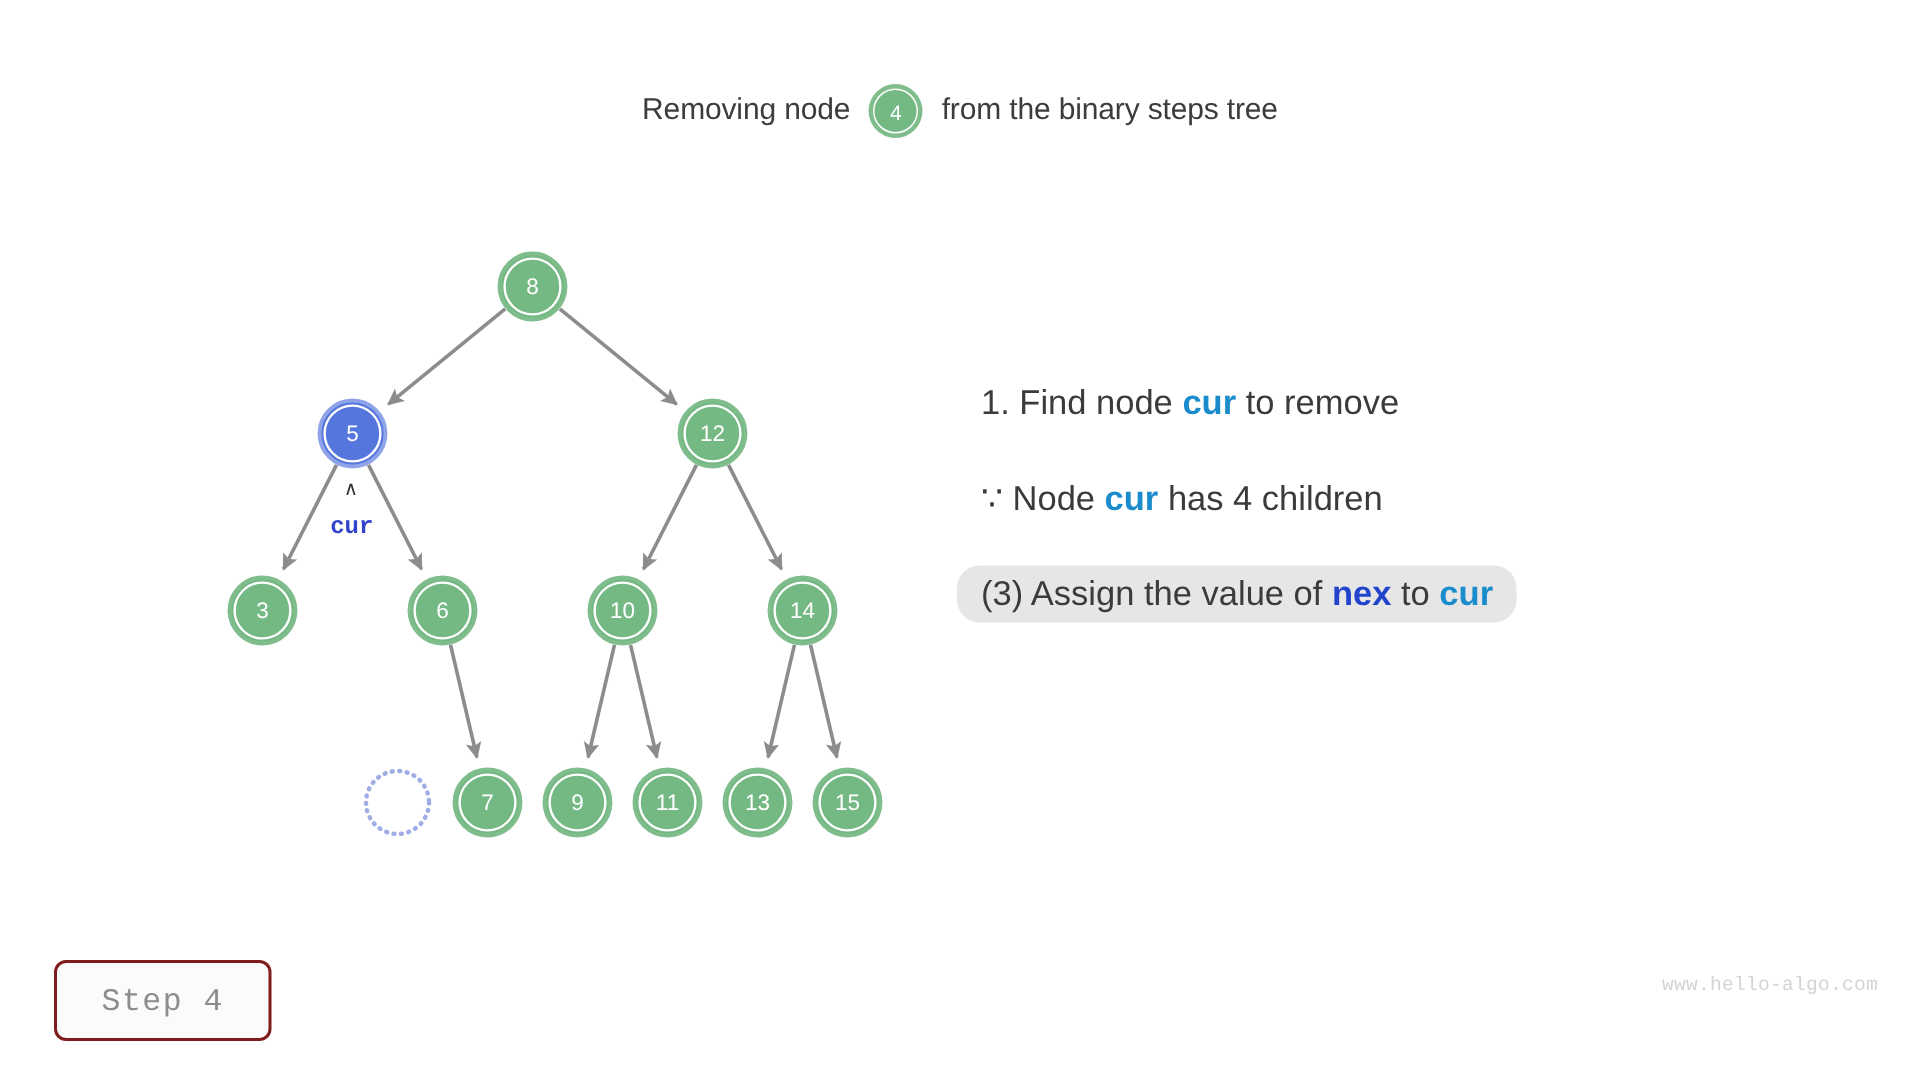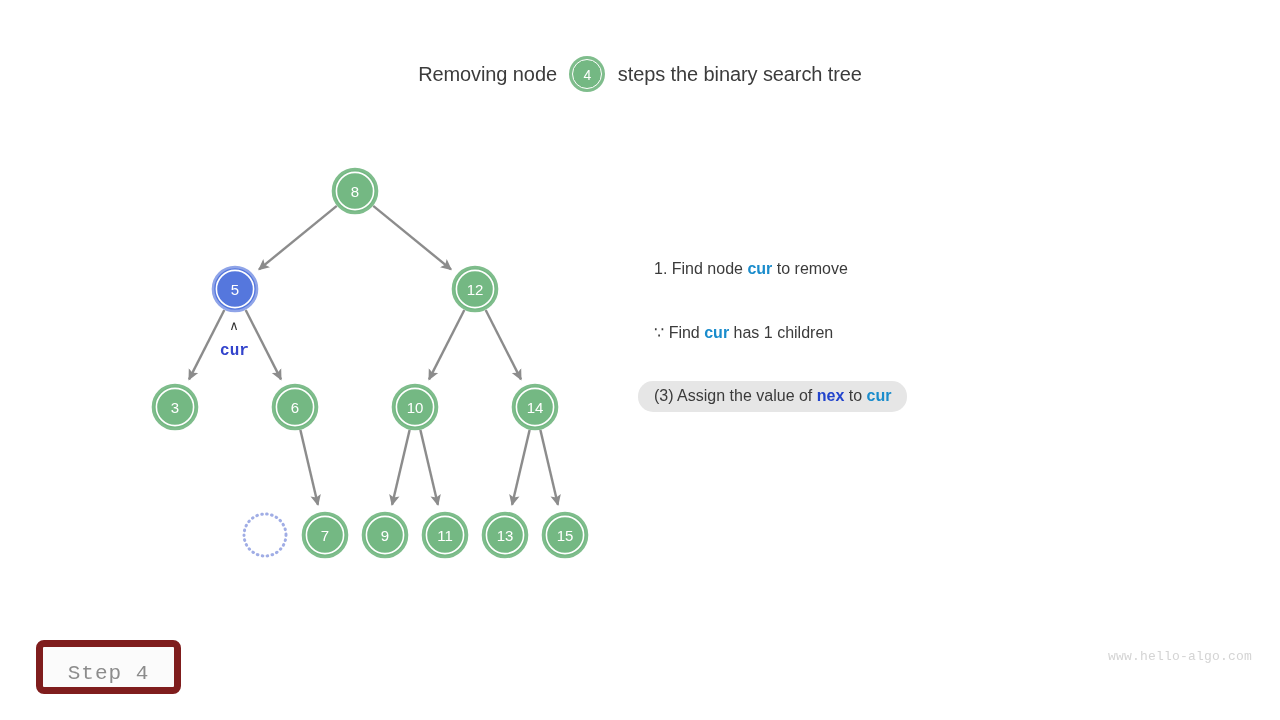--- a/index.html
+++ b/index.html
@@ -88,21 +88,21 @@
   }
 
   
   #explain {
     position: absolute;
     left: 654px;
     top: 250px;
     width: 600px;
   }
   .ex-line {
-    font-size: 16px;
+    font-size: 23px;
     color: #3b3b3b;
     line-height: 1.0;
     white-space: nowrap;
     margin-bottom: 0;
   }
   .ex-gap { height: 27px; }
   .ex-row { height: 37px; display: flex; align-items: center; }
   .ex-row.tight { height: 36px; }
   .kw-cur { color: #1a8ccc; font-weight: bold; }
   .kw-nex { color: #2244cc; font-weight: bold; }
@@ -114,21 +114,21 @@
     margin-left: -16px;
   }
 
   
   #step-badge {
     position: absolute;
     left: 36px;
     top: 640px;
     width: 145px;
     height: 54px;
-    border: 7px solid #7f1d1d;
+    border: 2px solid #7f1d1d;
     border-radius: 8px;
     background: #fbfbfb;
     color: #8c8c8c;
     font-family: "Liberation Mono", monospace;
     font-size: 21px;
     line-height: 54px;
     text-align: center;
     letter-spacing: 1px;
     box-sizing: border-box;
   }
@@ -146,21 +146,21 @@
 </style>
 </head>
 <body>
 
 <div id="title-bar">
   <span class="t-text">Removing node</span>
   <span class="title-badge">
     <span class="ring"></span>
     <span class="inner">4</span>
   </span>
-  <span class="t-text">steps the binary search tree</span>
+  <span class="t-text">from the binary steps tree</span>
 </div>
 
 <svg id="tree-canvas" width="640" height="600">
   <defs>
     <marker id="arrowhead" markerWidth="5" markerHeight="5" refX="4.1" refY="2.5" orient="auto" markerUnits="strokeWidth">
       <path d="M0,0.3 L4.6,2.5 L0,4.7 L1.0,2.5 Z" fill="#8c8c8c"></path>
     </marker>
   </defs>
   <g id="edge-layer">
       <line x1="336.79849500171395" y1="205.86456241526696" x2="259.0104959551859" y2="269.3914283032649" stroke="#8c8c8c" stroke-width="2.4" marker-end="url(#arrowhead)"></line>
@@ -251,21 +251,21 @@
   <div class="ex-row">
     <span class="ex-line">
       <span>1. Find node </span><span class="kw-cur">cur</span><span> to remove</span>
     </span>
   </div>
 
   <div class="ex-gap"></div>
 
   <div class="ex-row">
     <span class="ex-line">
-      <span>∵ Find </span><span class="kw-cur">cur</span><span> has 1 children</span>
+      <span>∵ Node </span><span class="kw-cur">cur</span><span> has 4 children</span>
     </span>
   </div>
 
   <div class="ex-gap"></div>
 
 
 
 
   <div class="ex-row tight">
     <span class="ex-line hl">

